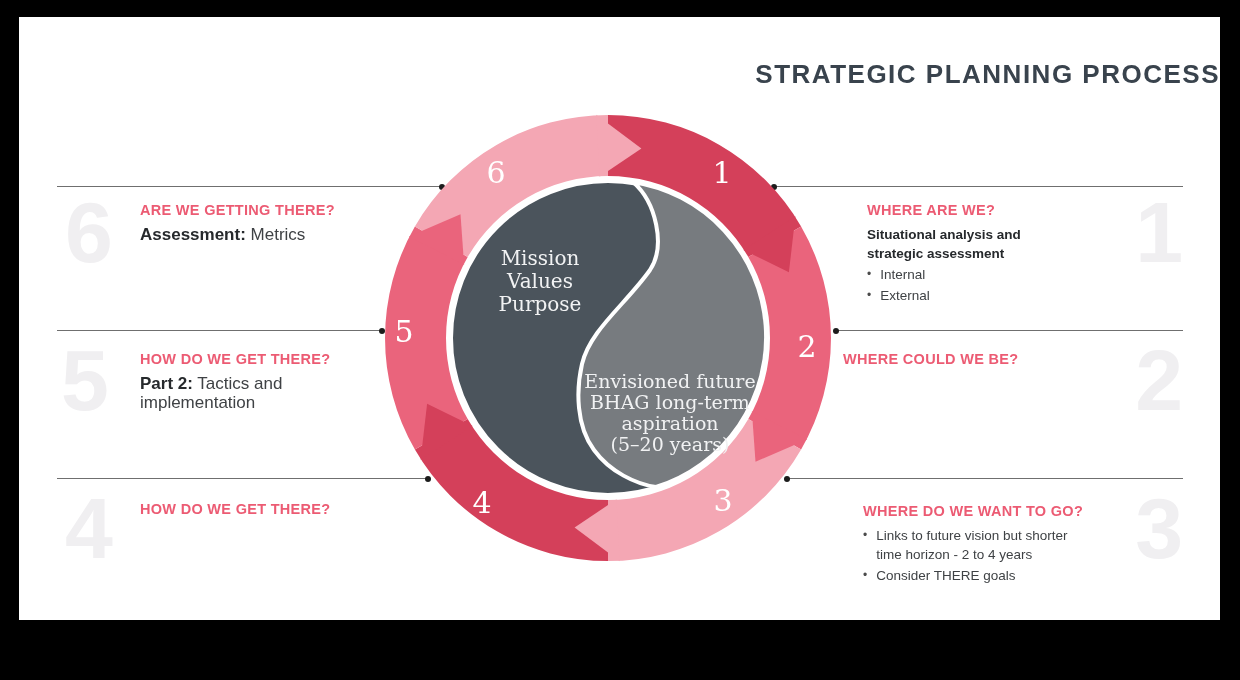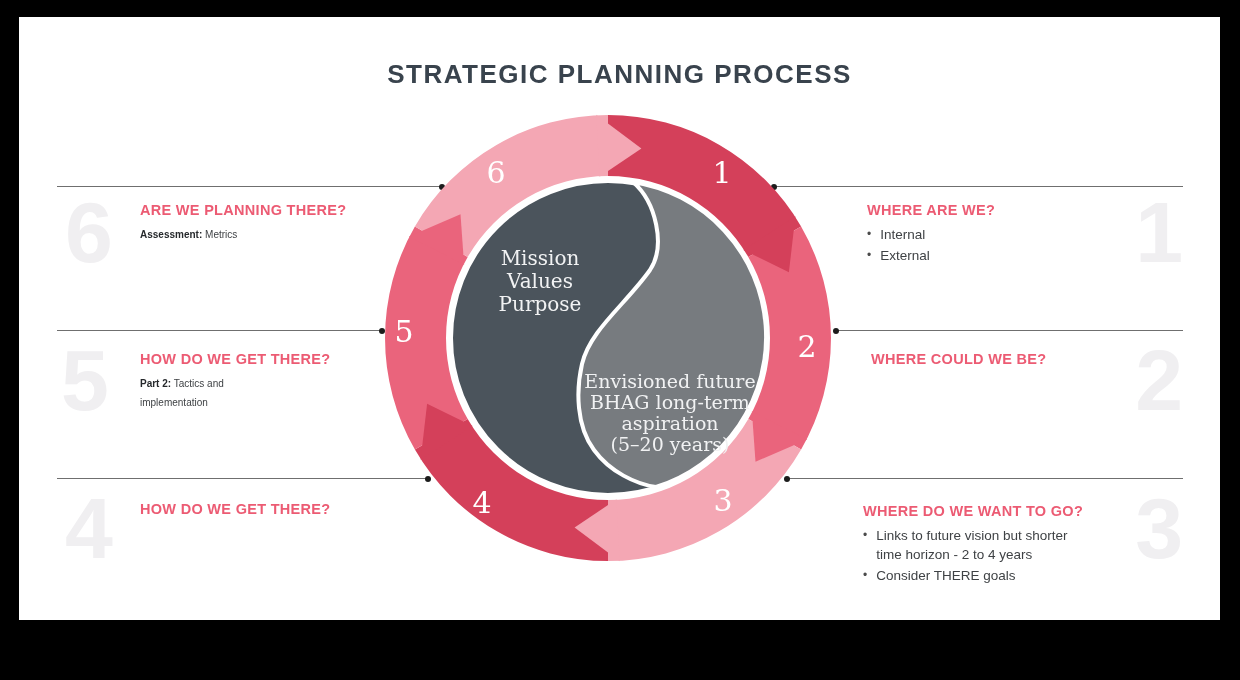--- a/index.html
+++ b/index.html
@@ -1,30 +1,30 @@
 <!DOCTYPE html>
 <html style="--title: #39434d; --heading: #ec5b73; --ghost: #f0eff1; --line: #6f6f6f; --dot: #1c1c1c; --dark: #4b545c; --gray: #777b7f; --crimson: #d4405a; --rose: #ea647c; --pink: #f4a7b4;"><head>
 <meta charset="utf-8">
 <style>
   html,body{width:1240px;height:680px;margin:0;padding:0;background:#000;overflow:hidden;
             font-family:"Liberation Sans",sans-serif;}
   .canvas{position:absolute;left:19px;top:17px;width:1201px;height:603px;background:#fff;}
 
-  .page-title{position:absolute;top:42px;left:0;width:100%;text-align:center;
+  .page-title{position:absolute;top:42px;left:0;width:100%;text-align:right;
               font-size:26px;font-weight:800;letter-spacing:1.5px;color:var(--title);}
 
   .hline{position:absolute;height:1.4px;background:var(--line);}
   .dot{position:absolute;width:6px;height:6px;border-radius:50%;background:var(--dot);}
 
   .ghost{position:absolute;font-size:86px;font-weight:800;color:var(--ghost);line-height:1;}
   .ghost.right{text-align:right;}
 
   .txt{position:absolute;width:270px;}
   .sec-heading{font-size:14.5px;font-weight:800;letter-spacing:.3px;color:var(--heading);margin-bottom:7px;}
-  .sec-body{font-size:10px;line-height:19px;color:#3f4245;}
+  .sec-body{font-size:17px;line-height:19px;color:#3f4245;}
   .sec-body .b{font-weight:700;color:#26292c;}
   .bold-lines{font-size:13.5px;line-height:19px;font-weight:700;color:#26292c;}
   .bullet-row{display:flex;gap:9px;font-size:13.5px;line-height:19px;color:#3f4245;margin-top:2px;}
   .bdot{color:#4a4a4a;font-size:12px;line-height:19px;}
 
   #diagram{position:absolute;left:359px;top:91px;width:460px;height:460px;pointer-events:none;}
   .yin-dark{fill:var(--dark);stroke:#fff;stroke-width:4px;}
   .yin-gray{fill:var(--gray);stroke:#fff;stroke-width:4px;stroke-linejoin:round;}
   .ring-num{font-family:"DejaVu Serif",serif;font-size:30px;fill:#fff;
             text-anchor:middle;dominant-baseline:central;}
@@ -55,51 +55,55 @@
   <div class="dot" style="left:765px;top:459px"></div>
 
   <div class="ghost" style="left:46px;top:172px;width:100px">6</div>
   <div class="ghost" style="left:42px;top:320px;width:100px">5</div>
   <div class="ghost" style="left:46px;top:468px;width:100px">4</div>
   <div class="ghost right" style="right:37px;top:172px;width:100px">1</div>
   <div class="ghost right" style="right:37px;top:320px;width:100px">2</div>
   <div class="ghost right" style="right:37px;top:468px;width:100px">3</div>
 
   <div class="txt" style="left:121px;top:185px">
-    <div class="sec-heading">ARE WE PLANNING THERE?</div>
+    <div class="sec-heading">ARE WE GETTING THERE?</div>
     <div class="sec-body">
       <span class="b">Assessment:</span> <span>Metrics</span>
     </div>
   </div>
 
   <div class="txt" style="left:121px;top:334px">
     <div class="sec-heading">HOW DO WE GET THERE?</div>
     <div class="sec-body">
       <span class="b">Part 2:</span> <span>Tactics and</span><br>
       <span>implementation</span>
     </div>
   </div>
 
   <div class="txt" style="left:121px;top:484px">
     <div class="sec-heading">HOW DO WE GET THERE?</div>
   </div>
 
   <div class="txt" style="left:848px;top:185px">
     <div class="sec-heading">WHERE ARE WE?</div>
+    <div class="bold-lines">
+      <span>Situational analysis and</span><br>
+      <span>strategic assessment</span>
+    </div>
     <div class="bullet-row">
       <span class="bdot">•</span>
       <span>Internal</span>
     </div>
     <div class="bullet-row">
       <span class="bdot">•</span>
       <span>External</span>
     </div>
   </div>
 
-  <div class="txt" style="left:852px;top:334px">
+  <div class="txt" style="left:824px;top:334px">
     <div class="sec-heading">WHERE COULD WE BE?</div>
   </div>
 
   <div class="txt" style="left:844px;top:486px">
     <div class="sec-heading">WHERE DO WE WANT TO GO?</div>
     <div class="bullet-row">
       <span class="bdot">•</span>
       <span><span>Links to future vision but shorter</span><br><span>time horizon - 2 to 4 years</span></span>
     </div>
     <div class="bullet-row">

